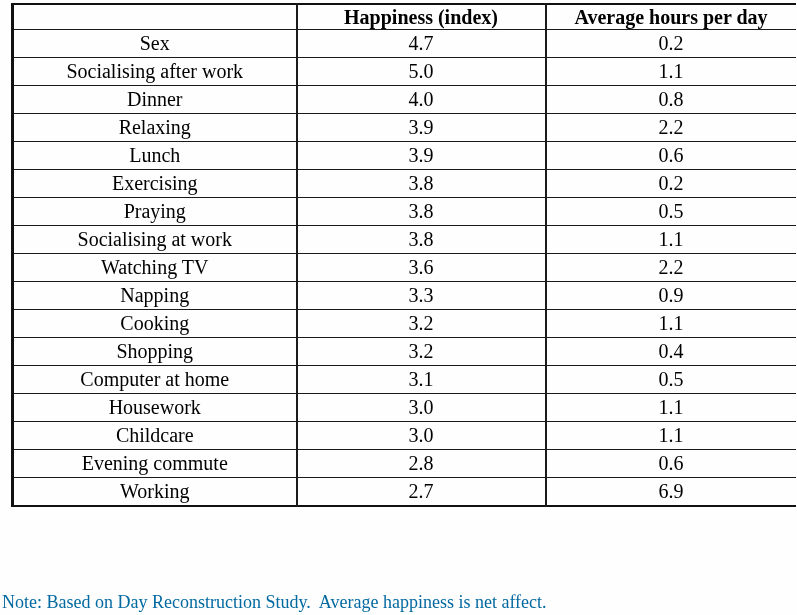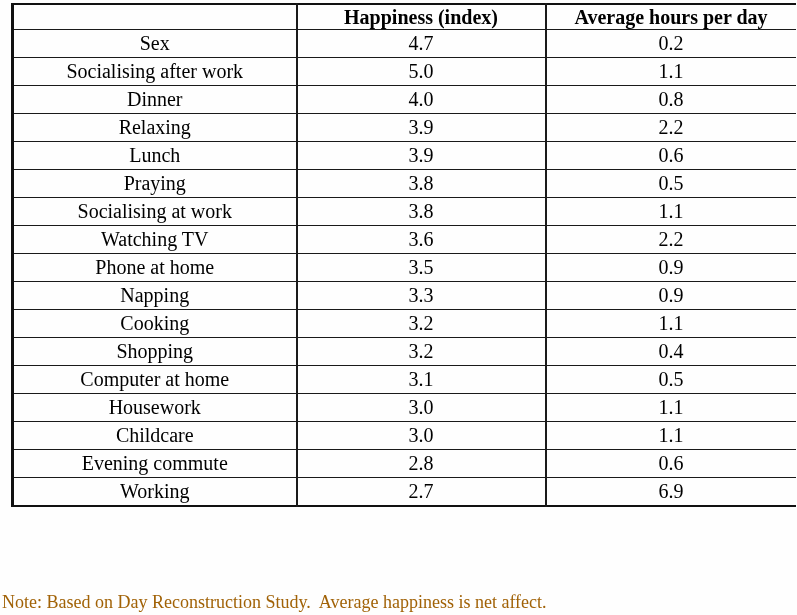--- a/index.html
+++ b/index.html
@@ -69,21 +69,21 @@
     border-bottom: 2px solid #111;
   }
   thead th.cell-activity { padding-left: 0; }
 
   .footnote {
     position: absolute;
     left: 2px;
     top: 592px;
     font-size: 18px;
     white-space: pre;
-    color: #a16207;
+    color: #0369a1;
   }
 </style>
 </head>
 <body>
 
 <div class="page">
 
   <table class="activities">
     <colgroup>
       <col class="c-activity">
@@ -117,38 +117,38 @@
           <td class="cell-activity">Relaxing</td>
           <td class="cell-happiness">3.9</td>
           <td class="cell-hours">2.2</td>
         </tr>
         <tr>
           <td class="cell-activity">Lunch</td>
           <td class="cell-happiness">3.9</td>
           <td class="cell-hours">0.6</td>
         </tr>
         <tr>
+          <td class="cell-activity">Exercising</td>
+          <td class="cell-happiness">3.8</td>
+          <td class="cell-hours">0.2</td>
+        </tr>
+        <tr>
           <td class="cell-activity">Praying</td>
           <td class="cell-happiness">3.8</td>
           <td class="cell-hours">0.5</td>
         </tr>
         <tr>
           <td class="cell-activity">Socialising at work</td>
           <td class="cell-happiness">3.8</td>
           <td class="cell-hours">1.1</td>
         </tr>
         <tr>
           <td class="cell-activity">Watching TV</td>
           <td class="cell-happiness">3.6</td>
           <td class="cell-hours">2.2</td>
-        </tr>
-        <tr>
-          <td class="cell-activity">Phone at home</td>
-          <td class="cell-happiness">3.5</td>
-          <td class="cell-hours">0.9</td>
         </tr>
         <tr>
           <td class="cell-activity">Napping</td>
           <td class="cell-happiness">3.3</td>
           <td class="cell-hours">0.9</td>
         </tr>
         <tr>
           <td class="cell-activity">Cooking</td>
           <td class="cell-happiness">3.2</td>
           <td class="cell-hours">1.1</td>

